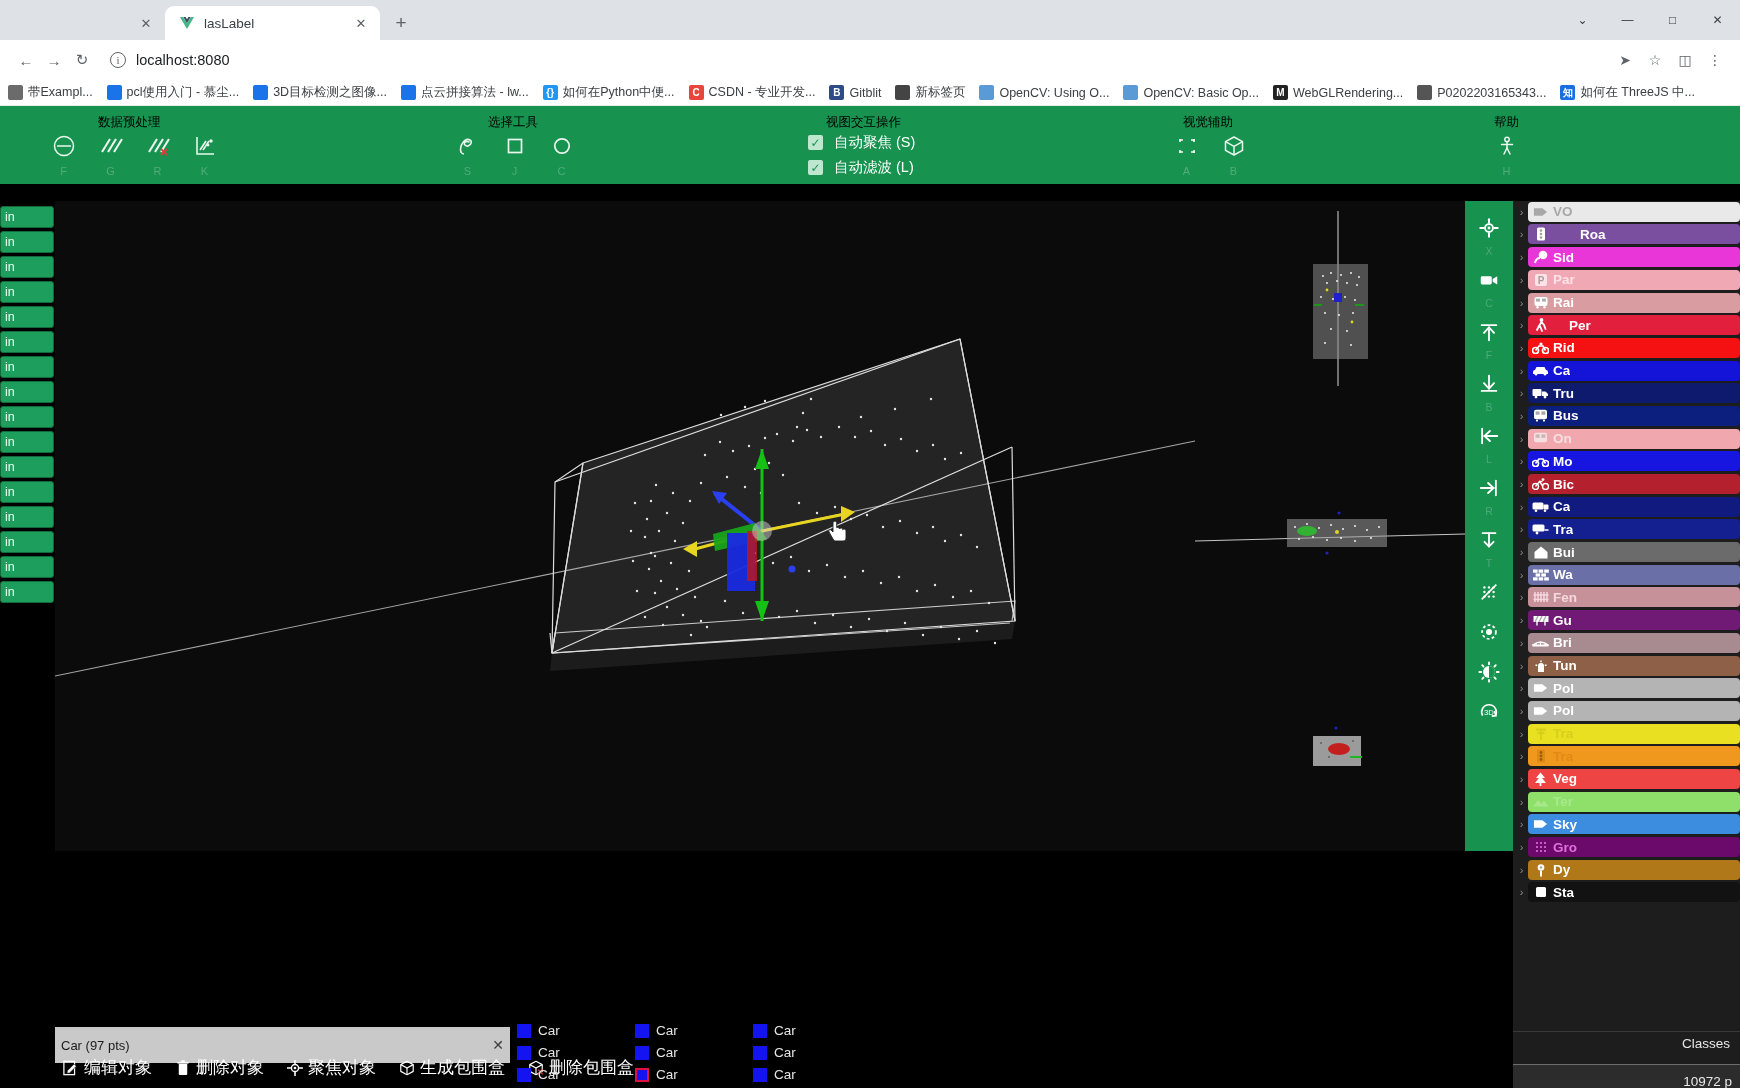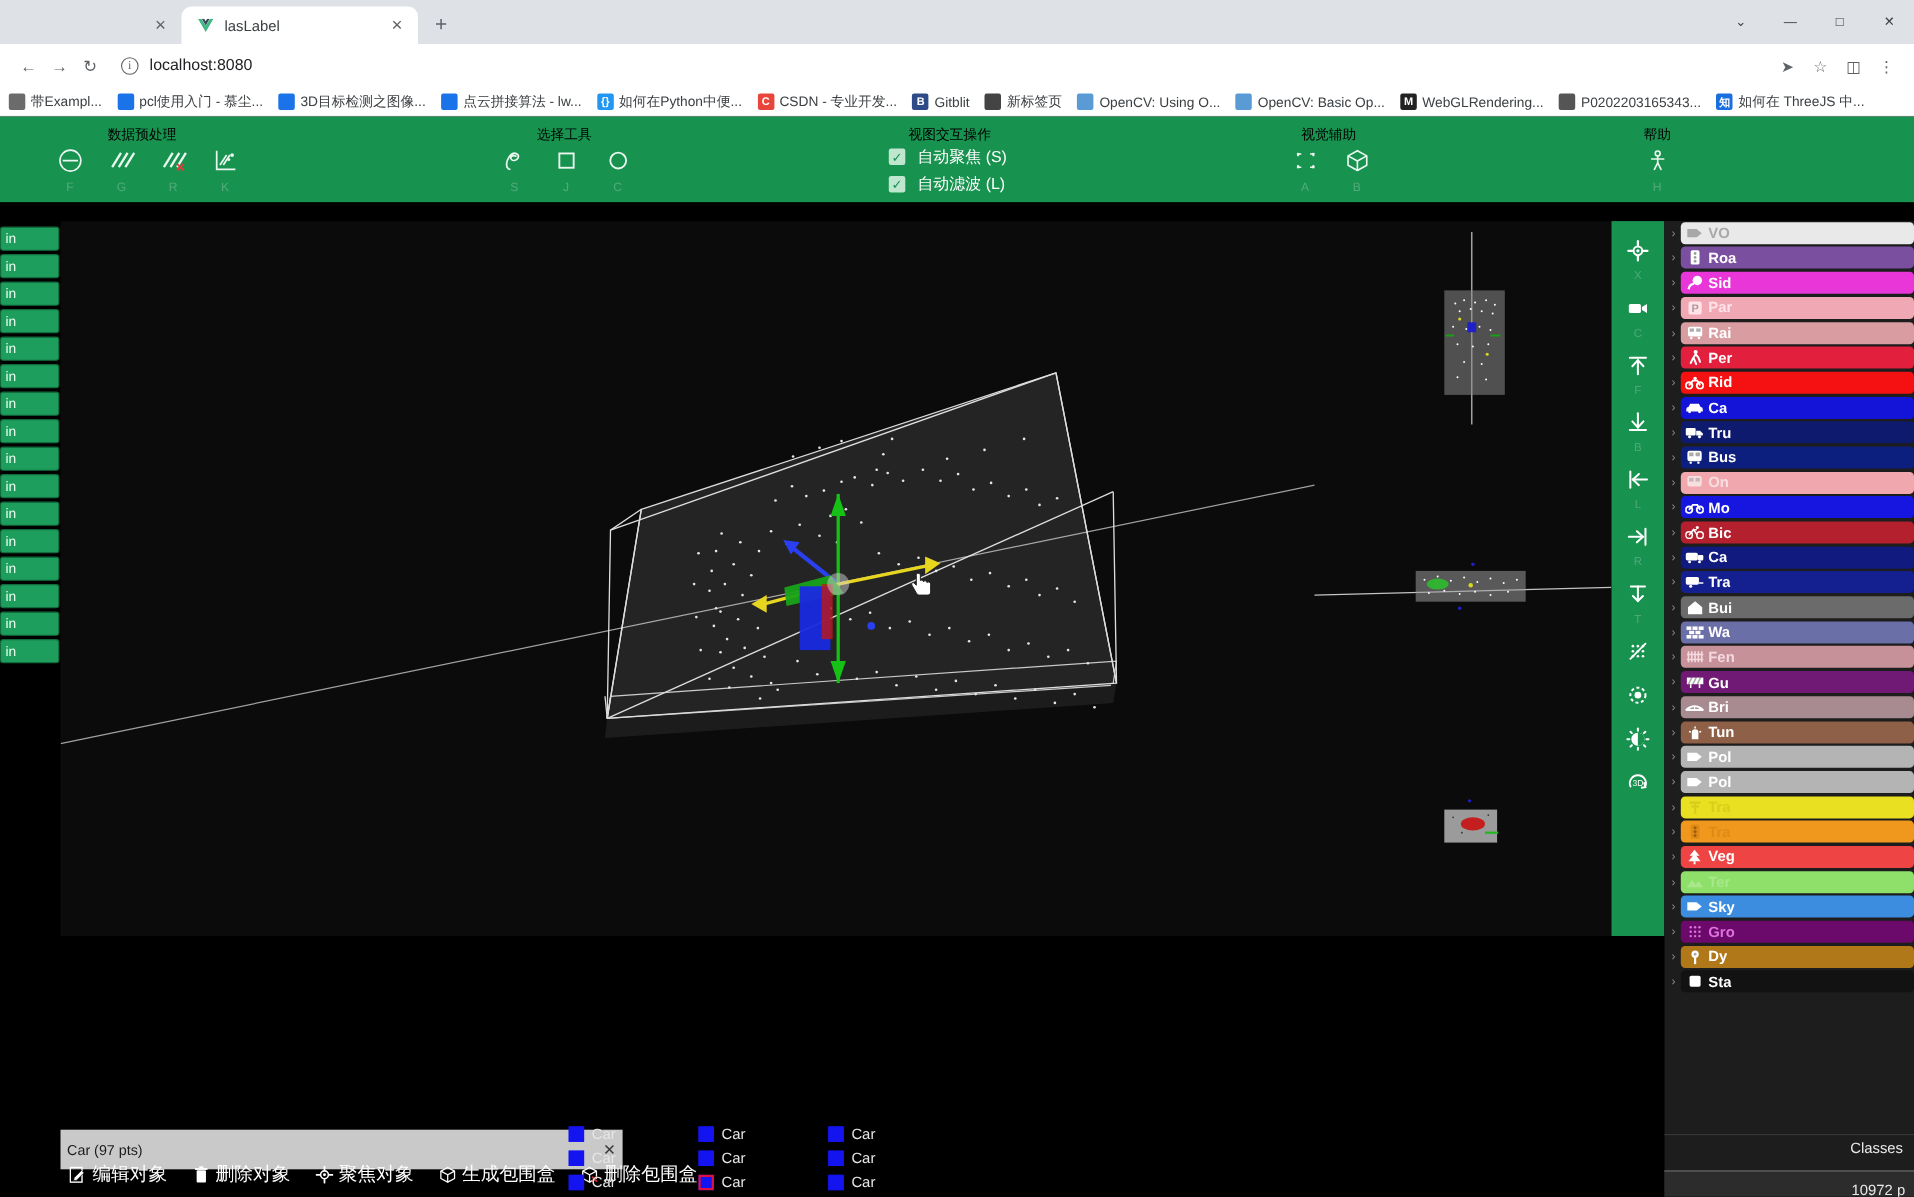--- a/index.html
+++ b/index.html
@@ -200,21 +200,21 @@
     overflow: hidden;
   }
 
   
   .bottom-area {
     position: absolute; left: 0; top: 667px;
     width: 1513px; height: 247px; background: #000;
   }
   .sel-bar {
     position: absolute; left: 55px; top: 176px;
-    width: 511px; height: 21px; background: #c9c9c9;
+    width: 455px; height: 21px; background: #c9c9c9;
     display: flex; align-items: center; padding: 18px 6px;
   }
   .sel-bar-text { flex: 1; font-size: 13px; color: #1b1b1b; }
   .sel-bar-x { font-size: 14px; color: #3b3b3b; }
 
   .obj-actions {
     position: absolute; left: 62px; top: 205px;
     display: flex; align-items: center; gap: 22px;
   }
   .obj-action { display: flex; align-items: center; gap: 5px; }
@@ -917,21 +917,21 @@
           <span class="class-caret">›</span>
           <div class="class-chip" style="background: rgb(123, 79, 160);">
             <span class="class-ico" style="color: rgb(255, 255, 255);">
               <svg width="10" height="14" viewBox="0 0 10 14">
                 <rect x="1" y="0.5" width="8" height="13" rx="1.5" fill="currentColor"></rect>
                 <circle cx="5" cy="3.5" r="1.3" fill="#00000060"></circle>
                 <circle cx="5" cy="7" r="1.3" fill="#00000060"></circle>
                 <circle cx="5" cy="10.5" r="1.3" fill="#00000060"></circle>
               </svg>
             </span>
-            <span class="class-name" style="color: rgb(255, 255, 255);">Roa</span>
+            <span class="class-name" style="color: rgb(255, 255, 255); margin-left: 27px;">Roa</span>
           </div>
         </div>
         <div class="class-row">
           <span class="class-caret">›</span>
           <div class="class-chip" style="background: rgb(232, 54, 216);">
             <span class="class-ico" style="color: rgb(255, 255, 255);">
               <svg width="16" height="14" viewBox="0 0 16 14">
                 <circle cx="10" cy="5" r="4.3" fill="currentColor"></circle>
                 <path d="M2 13 q1 -5 5 -5" stroke="currentColor" stroke-width="2" fill="none"></path>
               </svg>
@@ -968,21 +968,21 @@
         </div>
         <div class="class-row">
           <span class="class-caret">›</span>
           <div class="class-chip" style="background: rgb(226, 31, 61);">
             <span class="class-ico" style="color: rgb(255, 255, 255);">
               <svg width="12" height="15" viewBox="0 0 12 15">
                 <circle cx="6.5" cy="2" r="1.9" fill="currentColor"></circle>
                 <path d="M6.5 4 L4 8 L2 12 M6.5 4 L9 7 L10.5 11 M5 8 L7 13" stroke="currentColor" stroke-width="1.8" fill="none" stroke-linecap="round"></path>
               </svg>
             </span>
-            <span class="class-name" style="color: rgb(255, 255, 255);">Per</span>
+            <span class="class-name" style="color: rgb(255, 255, 255); margin-left: 16px;">Per</span>
           </div>
         </div>
         <div class="class-row">
           <span class="class-caret">›</span>
           <div class="class-chip" style="background: rgb(245, 17, 17);">
             <span class="class-ico" style="color: rgb(255, 255, 255);">
               <svg width="17" height="12" viewBox="0 0 17 12">
                 <circle cx="3.5" cy="8.5" r="3" fill="none" stroke="currentColor" stroke-width="1.7"></circle>
                 <circle cx="13.5" cy="8.5" r="3" fill="none" stroke="currentColor" stroke-width="1.7"></circle>
                 <path d="M3.5 8.5 L7 4 h4 l2.5 4.5" stroke="currentColor" stroke-width="1.7" fill="none"></path>

